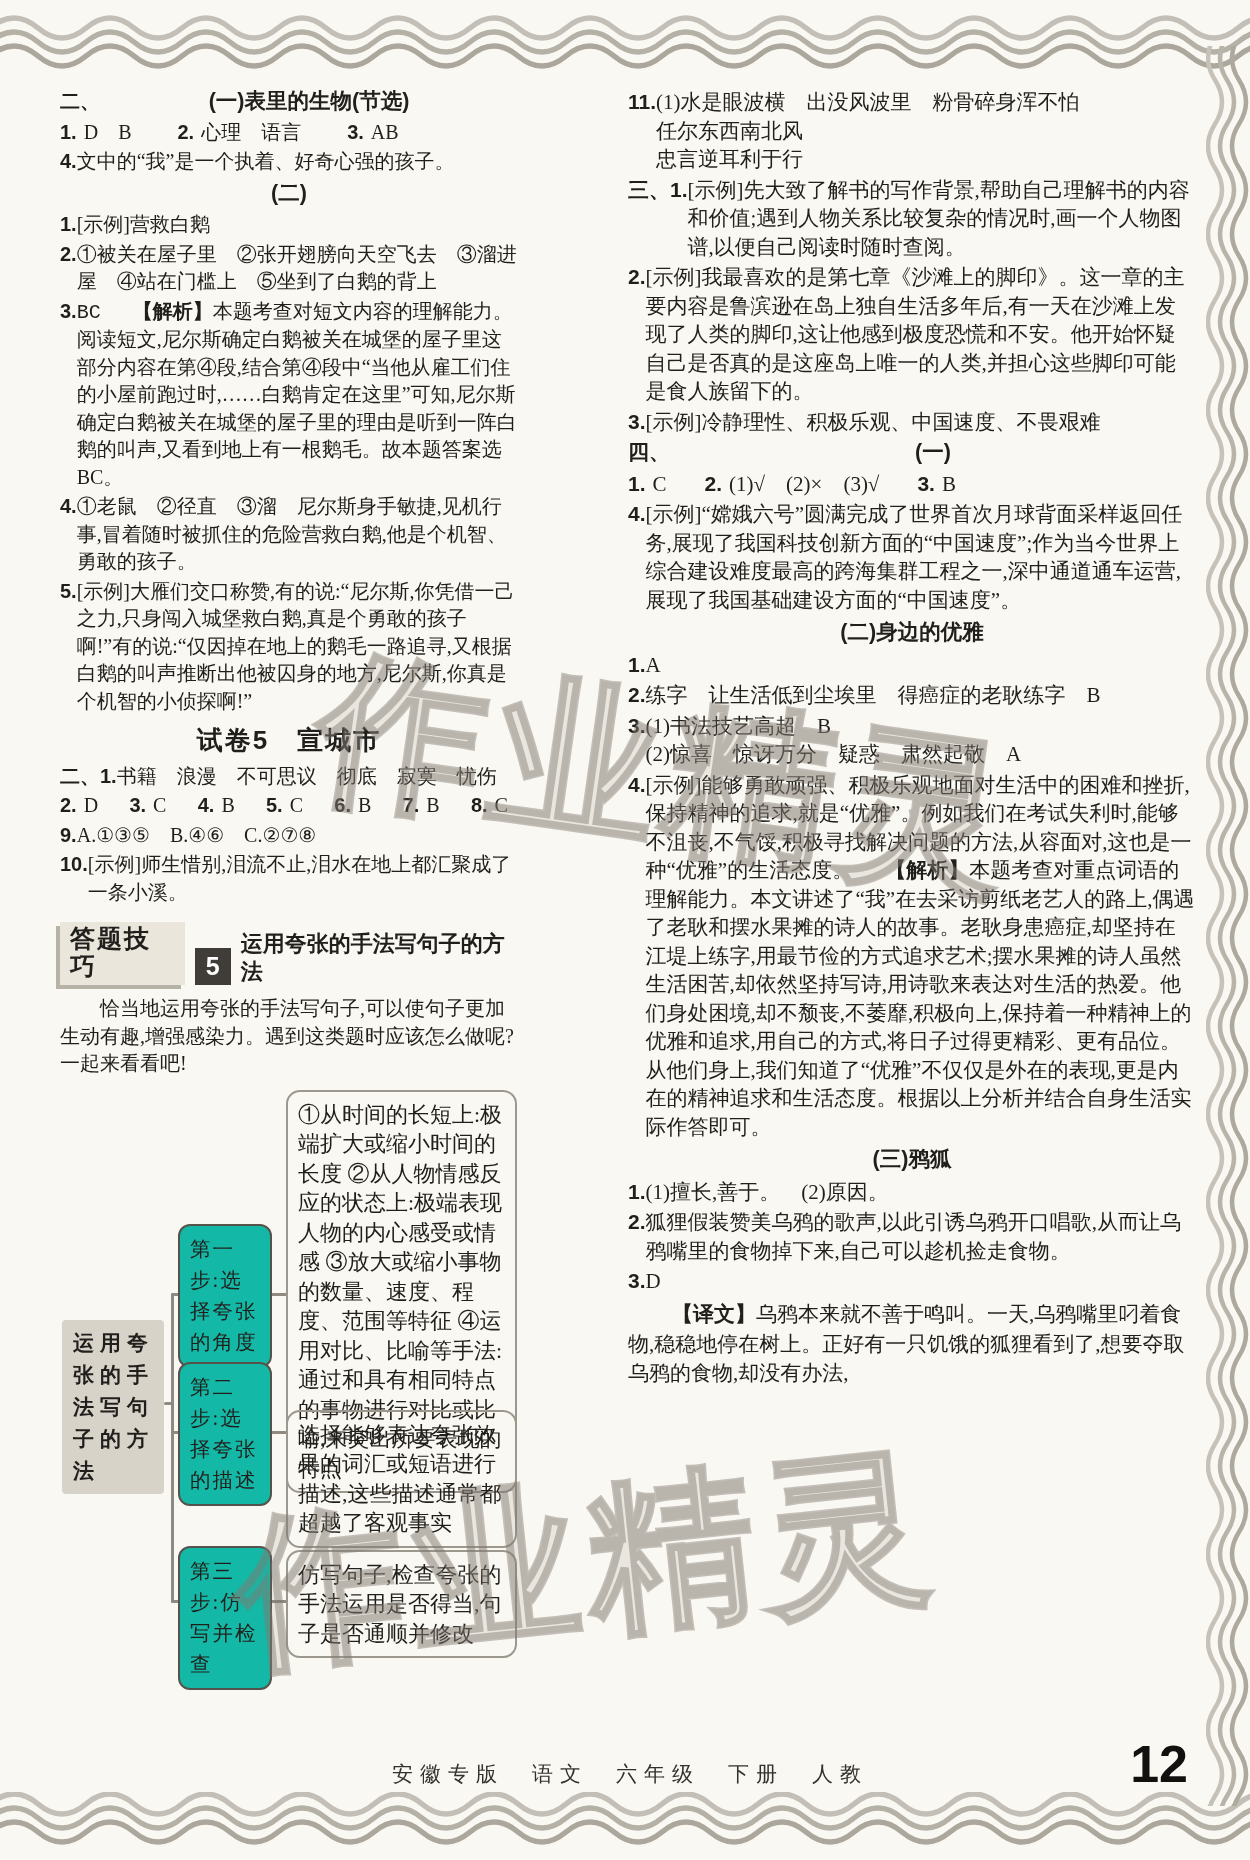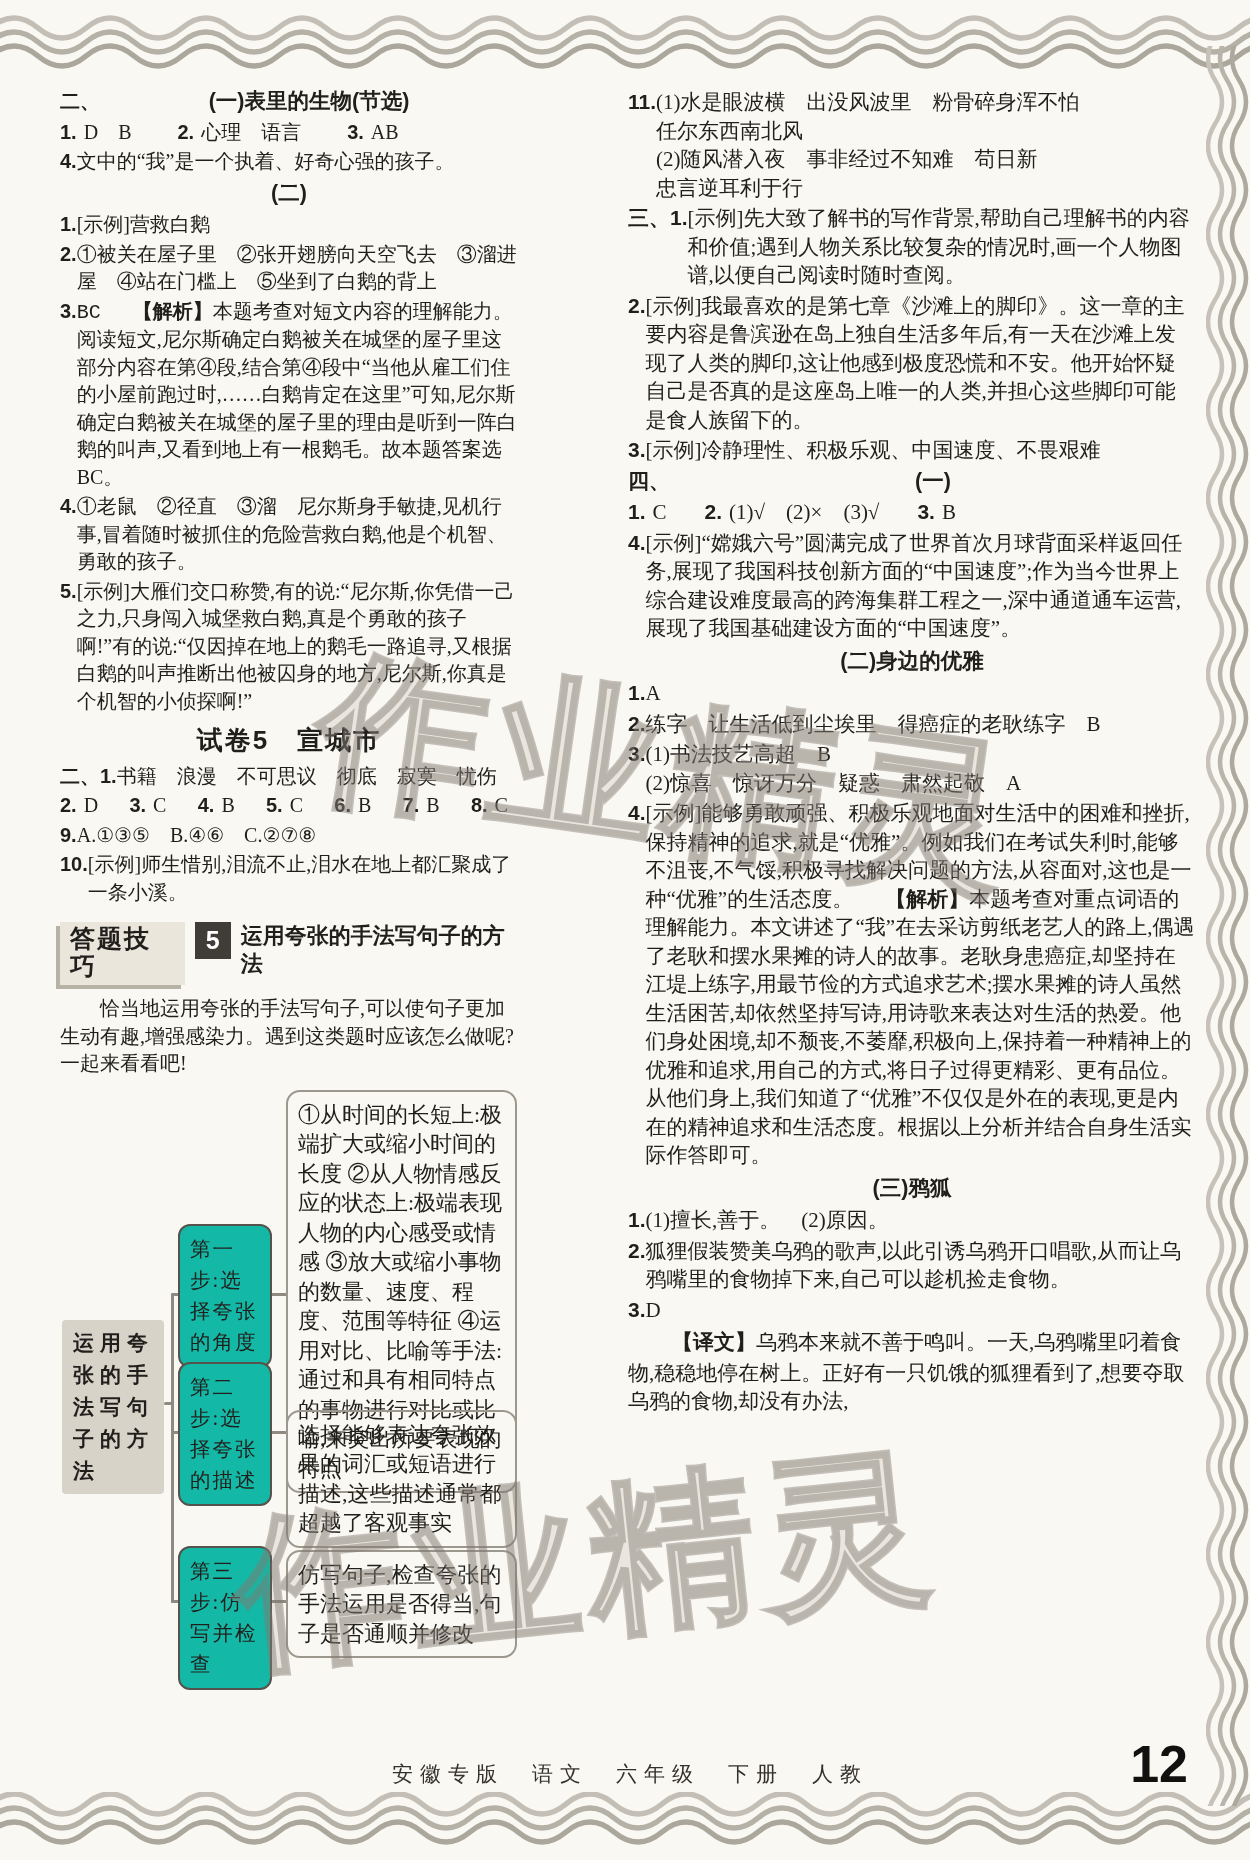--- a/index.html
+++ b/index.html
@@ -25,21 +25,21 @@
   .h-center{text-align:center;font-weight:bold;font-size:21.5px;margin:4px 0;
             font-family:"Liberation Sans","DejaVu Sans",sans-serif;}
   .paper-title{text-align:center;font-weight:bold;font-size:26px;margin:12px 0 8px;letter-spacing:2px;
                font-family:"Liberation Sans","DejaVu Sans",sans-serif;}
   .ansrow{display:flex;align-items:baseline;margin:2px 0;}
   .ansrow .pair{display:flex;align-items:baseline;gap:7px;}
   .ansrow.g1 .pair{margin-right:46px;}
   .ansrow.g2 .pair{margin-right:38px;}
   .ansrow.spread{justify-content:space-between;padding-right:10px;}
 
-  .skill-banner{display:flex;align-items:flex-start;gap:10px;margin:16px 0 10px;}
+  .skill-banner{display:flex;align-items:flex-end;gap:10px;margin:16px 0 10px;}
   .skill-badge{background:#eae6dc;box-shadow:-4px 4px 0 #b7b2a6;padding:3px 10px 5px;
                font-family:"Liberation Sans","DejaVu Sans",sans-serif;font-weight:bold;font-size:25px;letter-spacing:2px;}
   .skill-num{width:37px;height:37px;background:#403d38;color:#fff;display:flex;align-items:center;justify-content:center;
              font-family:"Liberation Sans","DejaVu Sans",sans-serif;font-weight:bold;font-size:25px;}
   .skill-title{font-family:"Liberation Sans","DejaVu Sans",sans-serif;font-weight:bold;font-size:22px;}
   .intro{text-indent:2em;margin:2px 0 6px;}
 
   .mindmap{position:relative;height:596px;}
   .mm-root{position:absolute;left:2px;top:236px;width:102px;min-height:170px;background:#d7d3c9;border-radius:4px;
            font-family:"Liberation Sans","DejaVu Sans",sans-serif;font-weight:bold;font-size:21px;line-height:32px;
@@ -209,21 +209,20 @@
     </div>
   </div>
 
   <div class="col col-right">
 
     <div class="item">
       <span class="m">11.</span>
       <span>
         <span class="ln">(1)水是眼波横　出没风波里　粉骨碎身浑不怕</span>
         <span class="ln">任尔东西南北风</span>
-        <span class="ln">(2)随风潜入夜　事非经过不知难　苟日新</span>
         <span class="ln">忠言逆耳利于行</span>
       </span>
     </div>
 
     <div class="item">
       <span class="m">三、1.</span>
       <span>[示例]先大致了解书的写作背景,帮助自己理解书的内容和价值;遇到人物关系比较复杂的情况时,画一个人物图谱,以便自己阅读时随时查阅。</span>
     </div>
     <div class="item">
       <span class="m">2.</span>

